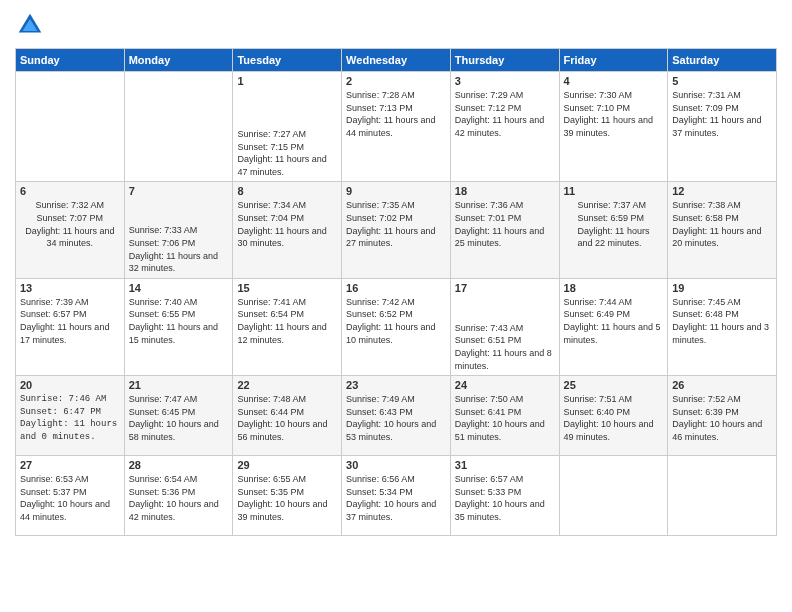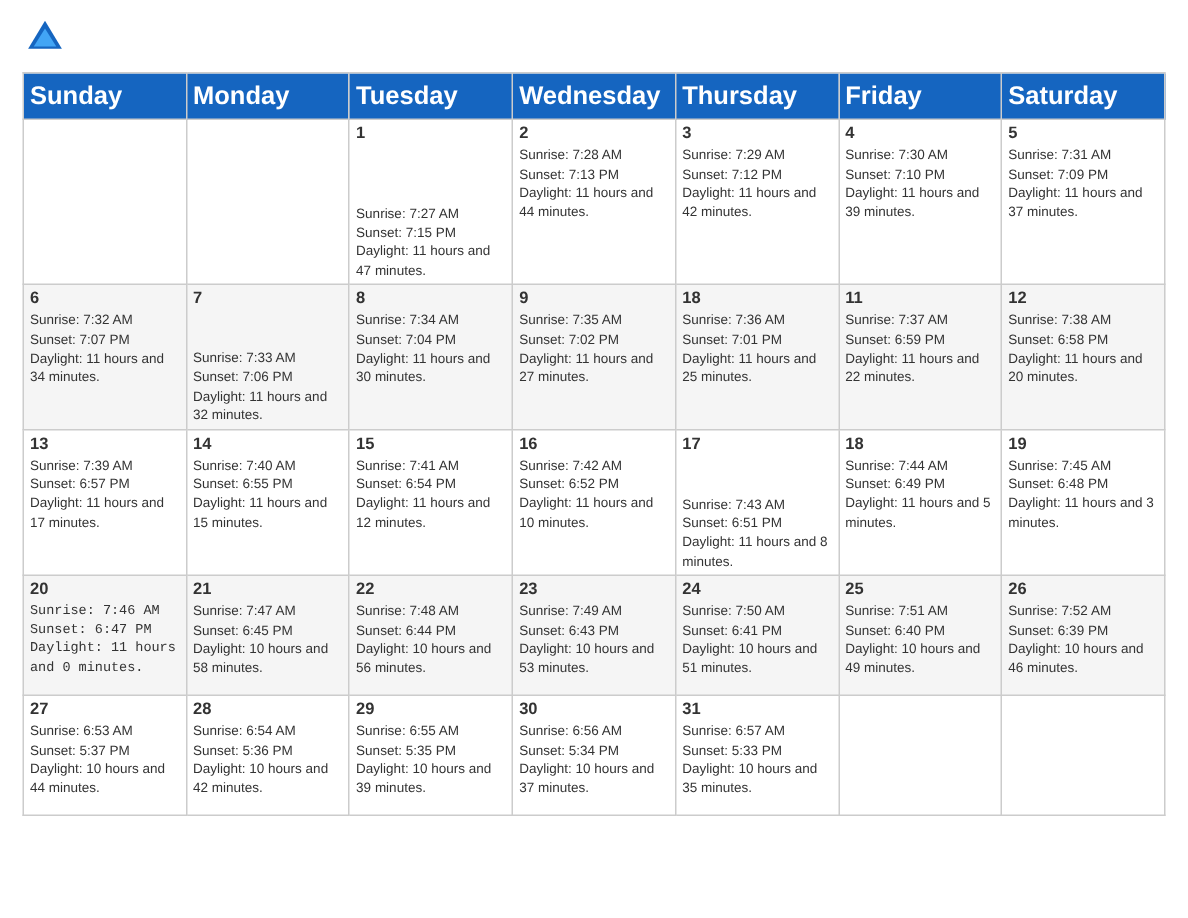--- a/index.html
+++ b/index.html
@@ -58,21 +58,21 @@
       color: #555;
     }
     .calendar {
       width: 100%;
       border-collapse: collapse;
       table-layout: fixed;
     }
     .calendar th {
       background-color: #1565c0;
       color: #fff;
-      font-size: 17px;
+      font-size: 11px;
       font-weight: bold;
       padding: 5px 4px;
       text-align: left;
       border: 1px solid #ccc;
     }
     .calendar td {
       border: 1px solid #ccc;
       vertical-align: top;
       padding: 3px 4px;
       font-size: 9px;
@@ -160,21 +160,21 @@
           <td>
             <span class="day-num">5</span>
             <div class="day-info" style="white-space: pre-line;">Sunrise: 7:31 AM
 Sunset: 7:09 PM
 Daylight: 11 hours and 37 minutes.</div>
           </td>
         </tr>
         <tr>
           <td>
             <span class="day-num">6</span>
-            <div class="day-info" style="white-space: pre-line;">Sunrise: 7:32 AM
+            <div class="day-info" style="white-space: pre-line; text-align: center;">Sunrise: 7:32 AM
 Sunset: 7:07 PM
 Daylight: 11 hours and 34 minutes.</div>
           </td>
           <td>
             <span class="day-num">7</span>
             <div class="day-info" style="white-space: pre-line; margin-top: 27px;">Sunrise: 7:33 AM
 Sunset: 7:06 PM
 Daylight: 11 hours and 32 minutes.</div>
           </td>
           <td>
@@ -190,21 +190,21 @@
 Daylight: 11 hours and 27 minutes.</div>
           </td>
           <td>
             <span class="day-num">18</span>
             <div class="day-info" style="white-space: pre-line;">Sunrise: 7:36 AM
 Sunset: 7:01 PM
 Daylight: 11 hours and 25 minutes.</div>
           </td>
           <td>
             <span class="day-num">11</span>
-            <div class="day-info" style="white-space: pre-line;">Sunrise: 7:37 AM
+            <div class="day-info" style="white-space: pre-line; margin-left: 14px;">Sunrise: 7:37 AM
 Sunset: 6:59 PM
 Daylight: 11 hours and 22 minutes.</div>
           </td>
           <td>
             <span class="day-num">12</span>
             <div class="day-info" style="white-space: pre-line;">Sunrise: 7:38 AM
 Sunset: 6:58 PM
 Daylight: 11 hours and 20 minutes.</div>
           </td>
         </tr>

